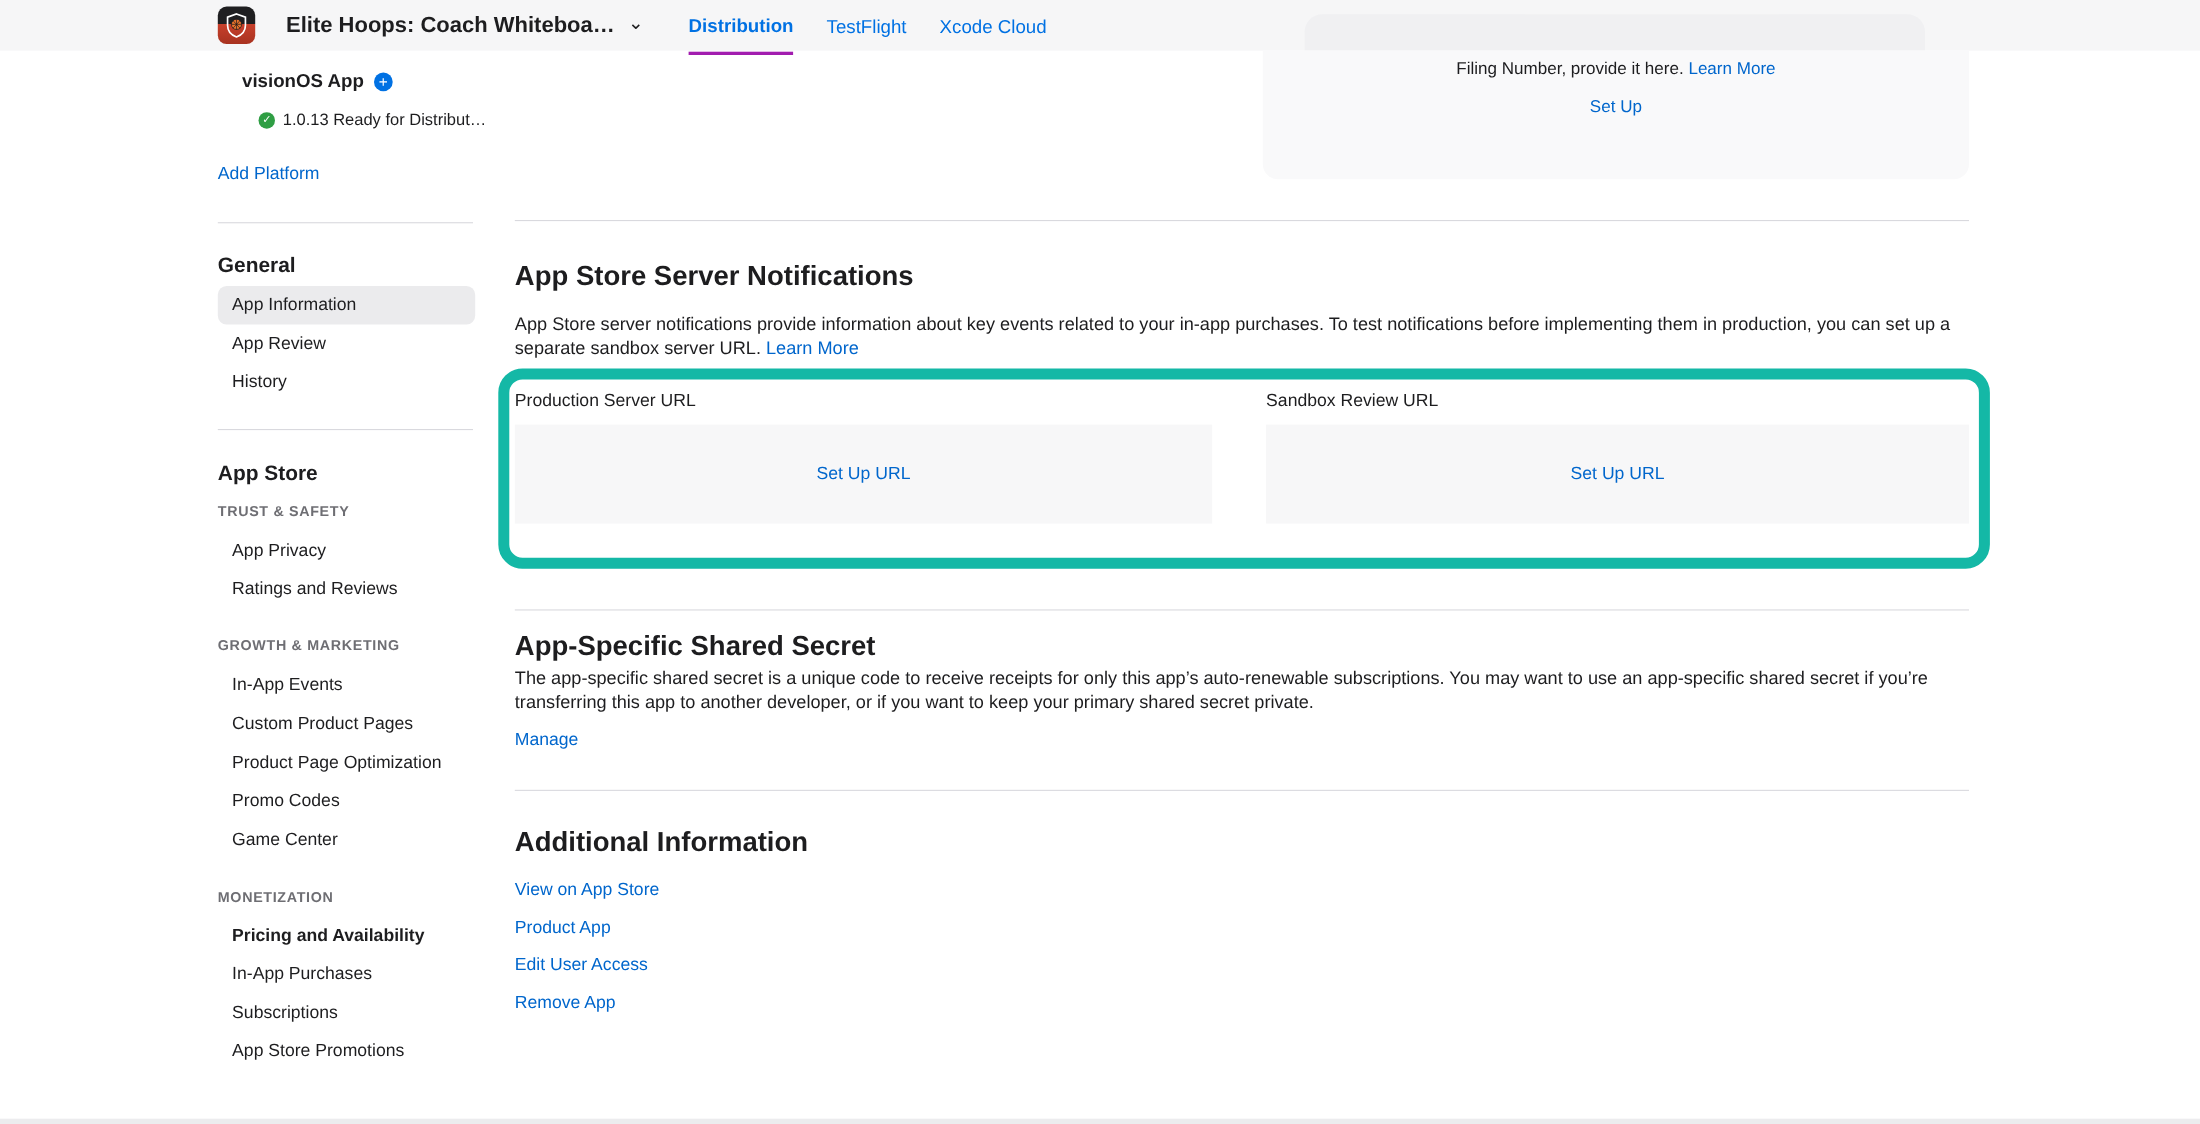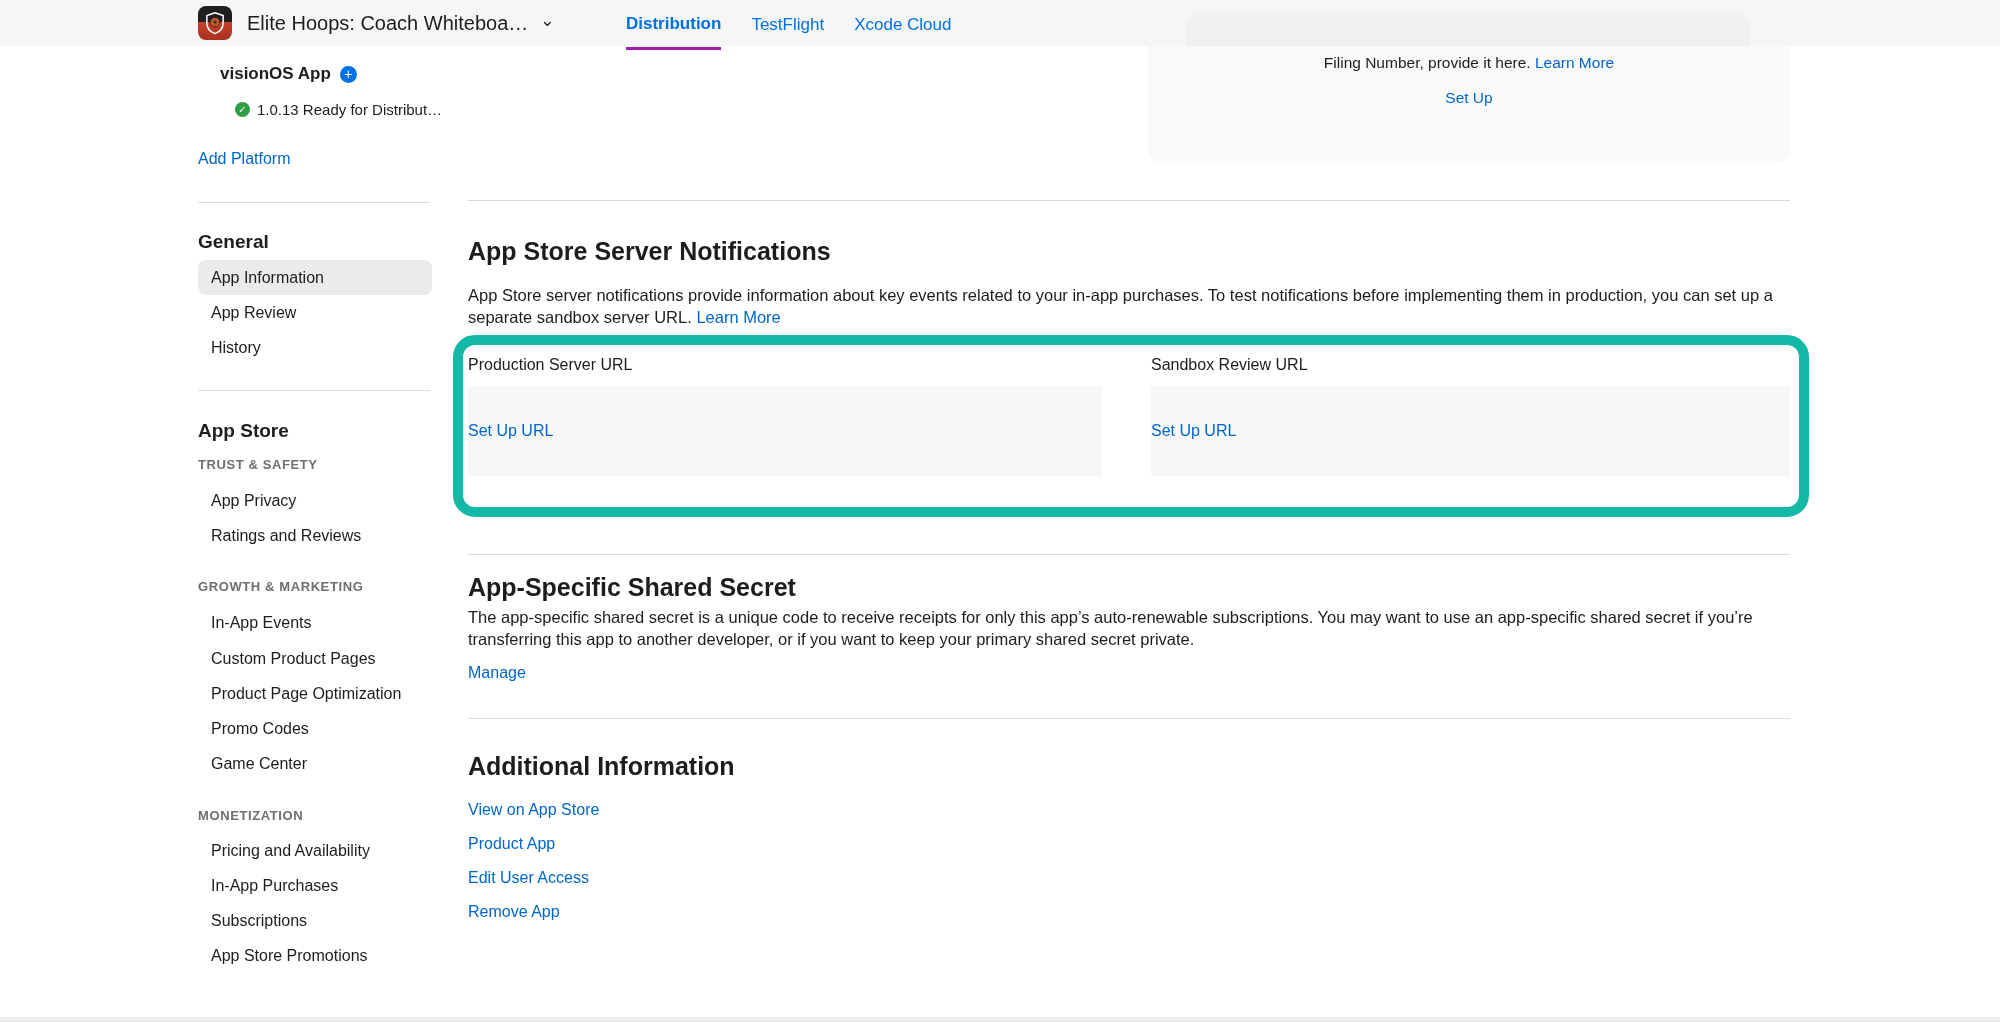--- a/index.html
+++ b/index.html
@@ -8,21 +8,21 @@
   .abs { position:absolute; }
 
   
   .header-band { position:absolute; left:0; top:0; width:2000px; height:46px; background:#f6f6f7; }
   .header-ghost { position:absolute; left:1186px; top:13px; width:564px; height:33px;
                   background:#f0f0f2; border-radius:16px 16px 0 0; }
   .header-left { position:absolute; left:198px; top:0; height:46px; display:flex; align-items:center; }
   .app-icon { width:34px; height:34px; border-radius:8px; overflow:hidden; flex:0 0 auto;
               background:linear-gradient(180deg,#1f1f21 0%,#1f1f21 46%,#c8402b 46%,#a83220 100%);
               display:flex; align-items:center; justify-content:center; }
-  .app-title { font-size:20px; font-weight:400; margin-left:15px; white-space:nowrap; }
+  .app-title { font-size:20px; font-weight:700; margin-left:28px; white-space:nowrap; }
   .chevron { margin-left:12px; font-size:17px; color:#1d1d1f; line-height:1; transform:translateY(-3px); cursor:default; }
   .tabs { position:absolute; left:626px; top:0; height:50px; display:flex; gap:30px; }
   .tab { display:flex; align-items:center; height:50px; font-size:17px; color:#0071e3; cursor:pointer; }
   .tab.active { border-bottom:3px solid #a21caf;font-weight:bold; }
 
   
   .top-card { position:absolute; left:1148px; top:46px; width:642px; height:117px;
               background:#f9f9fa; border-radius:0 0 14px 14px; text-align:center; }
   .top-card .line1 { margin-top:8px; font-size:15.5px; }
   .top-card .line2 { margin-top:17px; font-size:15.5px; }
@@ -48,21 +48,21 @@
   .hr { position:absolute; left:468px; width:1322px; height:1px; background:#d9d9de; }
   .sec-title { position:absolute; left:468px; font-size:25px; font-weight:700; }
   .body-text { position:absolute; left:468px; width:1330px; font-size:16.5px; line-height:22px; }
   .plain-link { position:absolute; left:468px; font-size:16px; line-height:20px; }
 
   
   .red-box { position:absolute; left:453px; top:335px; width:1356px; height:182px;
              border:10px solid #14b8a6; border-radius:22px; background:#ffffff; }
   .srv-label { position:absolute; top:11px; font-size:16px; }
   .srv-panel { position:absolute; top:41px; height:90px; background:#f7f7f8;
-               display:flex; align-items:center; justify-content:flex-start; }
+               display:flex; align-items:center; justify-content:center; }
   .srv-panel .link { font-size:16px; }
 
   .footer-strip { position:absolute; left:0; top:1017px; width:2000px; height:5px; background:#ececee; }
 </style>
 </head>
 <body>
 
 <div class="header-band">
   <div class="header-ghost"></div>
 </div>
@@ -124,21 +124,21 @@
 <div class="side-item" style="top:526px;">Ratings and Reviews</div>
 
 <div class="abs subgroup-label" style="left:198px; top:579px;">GROWTH &amp; MARKETING</div>
 <div class="side-item" style="top:613px;">In-App Events</div>
 <div class="side-item" style="top:649px;">Custom Product Pages</div>
 <div class="side-item" style="top:684px;">Product Page Optimization</div>
 <div class="side-item" style="top:719px;">Promo Codes</div>
 <div class="side-item" style="top:754px;">Game Center</div>
 
 <div class="abs subgroup-label" style="left:198px; top:808px;">MONETIZATION</div>
-<div class="side-item" style="top:841px;">Pricing and Availability</div>
+<div class="side-item" style="top:841px;font-weight:bold;">Pricing and Availability</div>
 <div class="side-item" style="top:876px;">In-App Purchases</div>
 <div class="side-item" style="top:911px;">Subscriptions</div>
 <div class="side-item" style="top:946px;">App Store Promotions</div>
 
 <div class="hr" style="top:200px;"></div>
 
 <h2 class="sec-title" style="top:237px;">App Store Server Notifications</h2>
 
 <div class="body-text" style="top:284px;">
   <span>App Store server notifications provide information about key events related to your in-app purchases. To test notifications before implementing them in production, you can set up a separate sandbox server URL.</span>

